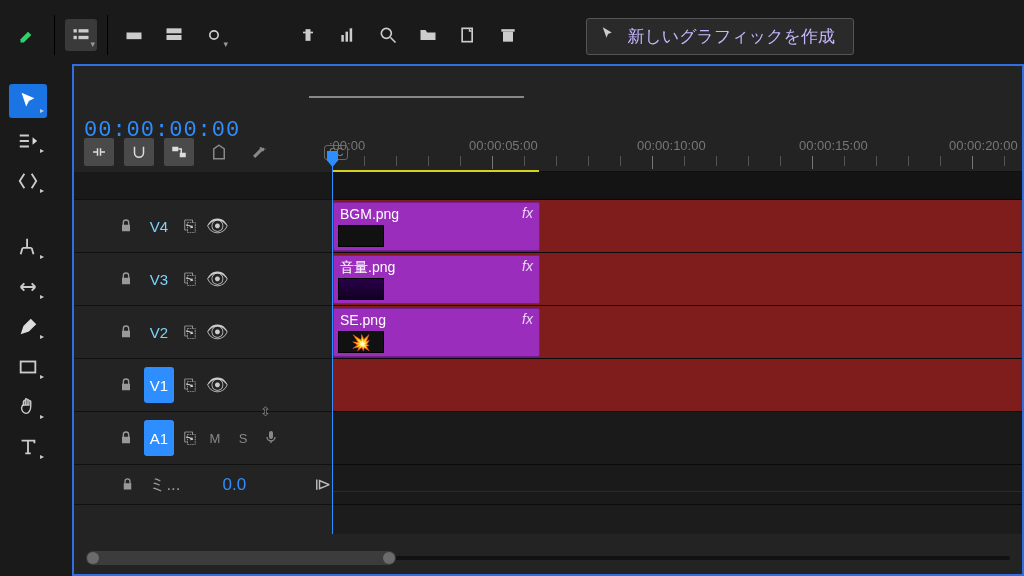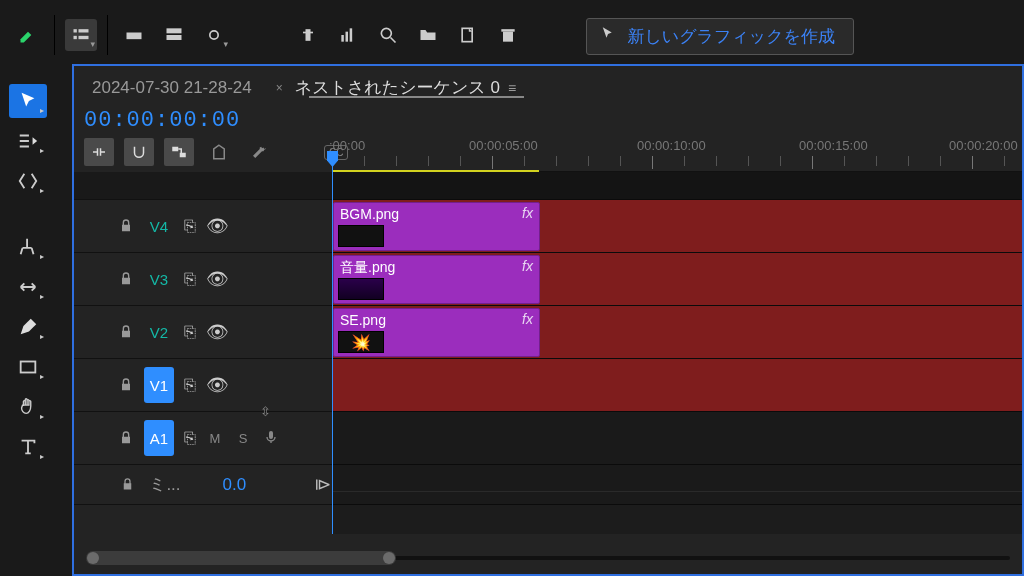--- a/index.html
+++ b/index.html
@@ -19,21 +19,21 @@
     width: 32px; height: 32px; display:flex; align-items:center; justify-content:center;
     border-radius: 3px; color:#ccc; position:relative;
   }
   .tb-btn.active { background:#3a3a3a; }
   .tb-btn svg { width: 20px; height:20px; fill:#ccc; }
   .tb-btn .chev { font-size:9px; position:absolute; right:2px; bottom:2px; color:#999; }
 
   .new-graphic {
     position:absolute; right:170px; top:18px;
     border:1px solid #555; background:#2a2a2a; padding:6px 18px 6px 12px;
-    border-radius:3px; display:flex; align-items:center; gap:10px; color:#3b82f6; font-size:17px;
+    border-radius:3px; display:flex; align-items:center; gap:10px; color:#c4b5fd; font-size:17px;
   }
   .new-graphic svg{width:18px;height:18px;fill:#ccc;}
 
   
   .tool-col {
     position:absolute; left:6px; top:84px; width:44px;
     display:flex; flex-direction:column; gap:6px; align-items:center;
   }
   .tool-btn {
     width:38px; height:34px; display:flex; align-items:center; justify-content:center;
@@ -54,21 +54,21 @@
     font-size:17px; color:#999;
   }
   .tab { display:flex; align-items:center; gap:8px; }
   .tab.active { color:#ddd; }
   .tab.active::after{content:'';}
   .tab-underline{position:absolute; left:235px; top:30px; width:215px; height:2px; background:#888;}
   .tab-close{font-size:12px;color:#888;margin-right:4px;}
   .tab-menu{font-size:14px;color:#999;letter-spacing:-2px;}
 
   .timecode {
-    position:absolute; left:10px; top:42px; font-size:22px; color:#2f8eff;
+    position:absolute; left:10px; top:52px; font-size:22px; color:#2f8eff;
     font-family:"Courier New",monospace; letter-spacing:1px;text-align:right;
   }
 
   .snap-row {
     position:absolute; left:10px; top:72px; display:flex; align-items:center; gap:10px;
   }
   .snap-btn{
     width:30px;height:28px;background:#4a4a4a;border-radius:2px;
     display:flex;align-items:center;justify-content:center;color:#ddd;font-size:14px;
   }
@@ -96,21 +96,21 @@
     position:absolute; left:0; top:106px; width:258px; bottom:40px;
     background:#232323;
   }
   .gap-dark{height:28px;background:#191919;border-bottom:1px solid #111;}
   .track-head{
     height:53px;border-bottom:1px solid #111;display:flex;align-items:center;
     padding-left:44px;gap:10px;position:relative;background:#232323;
   }
   .track-head .tgt{
     width:30px;height:36px;border-radius:3px;display:flex;align-items:center;justify-content:center;
-    color:#14b8a6;font-size:15px;
+    color:#7dd3fc;font-size:15px;
   }
   .track-head .tgt.on{background:#2f8eff;color:#fff;}
   .track-head .sync{font-size:15px;color:#ccc;}
   .track-head .eye{font-size:18px;color:#ccc;}
   .track-head .ctl{font-size:13px;color:#888;width:18px;text-align:center;}
   .track-head svg{width:16px;height:16px;fill:#aaa;}
 
   .mix-row{
     height:40px;display:flex;align-items:center;gap:14px;padding-left:46px;
     border-bottom:1px solid #111; color:#2f8eff; font-size:17px;
@@ -306,30 +306,20 @@
   <div class="tool-btn">
     <svg viewBox="0 0 24 24">
         <path d="M5 5h14v3M12 5v14M9 19h6" fill="none" stroke="#ccc" stroke-width="2"></path>
       </svg>
       <span class="corner">▸</span>
   </div>
 </div>
 
 <div class="timeline-panel">
 
-  <div class="tabs">
-    <div class="tab">
-      <span>2024-07-30 21-28-24</span>
-    </div>
-    <div class="tab active">
-      <span class="tab-close">×</span>
-      <span>ネストされたシーケンス 0</span>
-      <span class="tab-menu">≡</span>
-    </div>
-  </div>
   <div class="tab-underline"></div>
 
   <div class="timecode">00:00:00:00</div>
 
   <div class="snap-row">
     <div class="snap-btn">
       <svg viewBox="0 0 24 24">
           <path d="M4 12h6M14 12h6M10 7v10M14 7v10" stroke="#ddd" stroke-width="2" fill="none"></path>
         </svg>
     </div>

